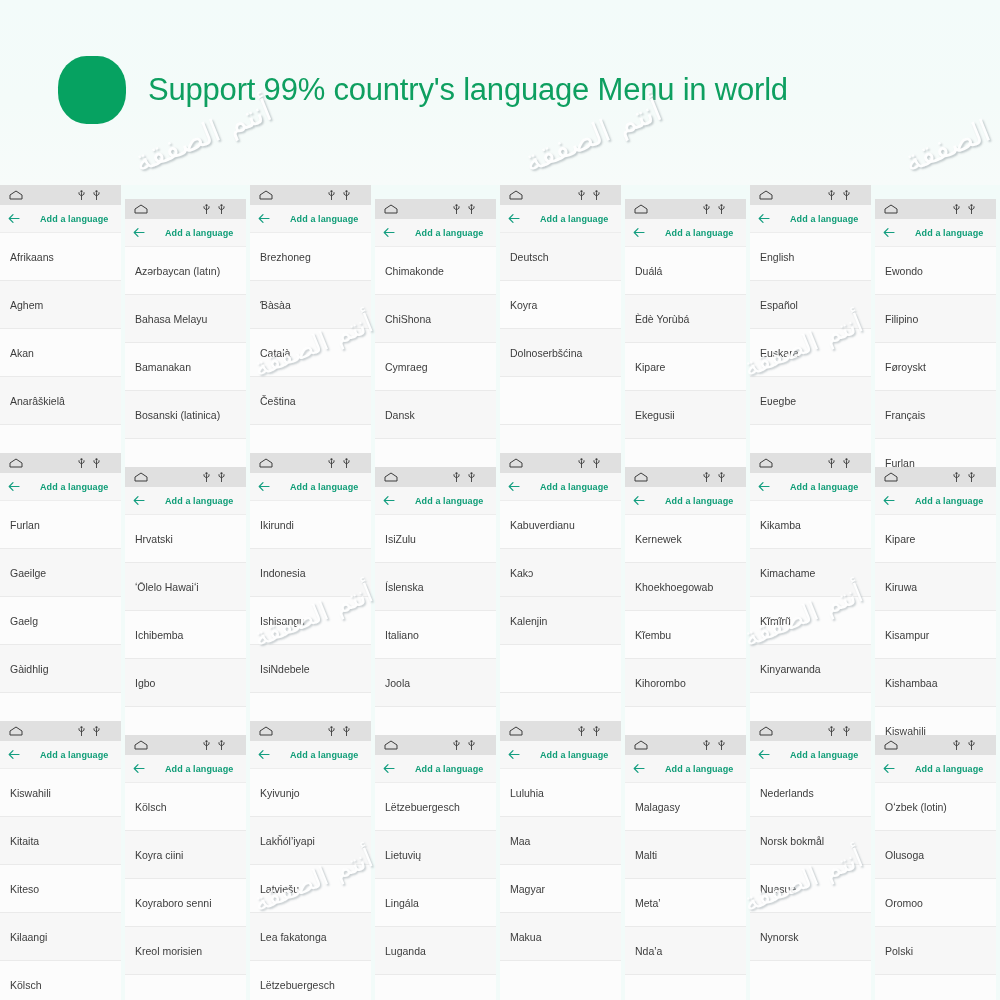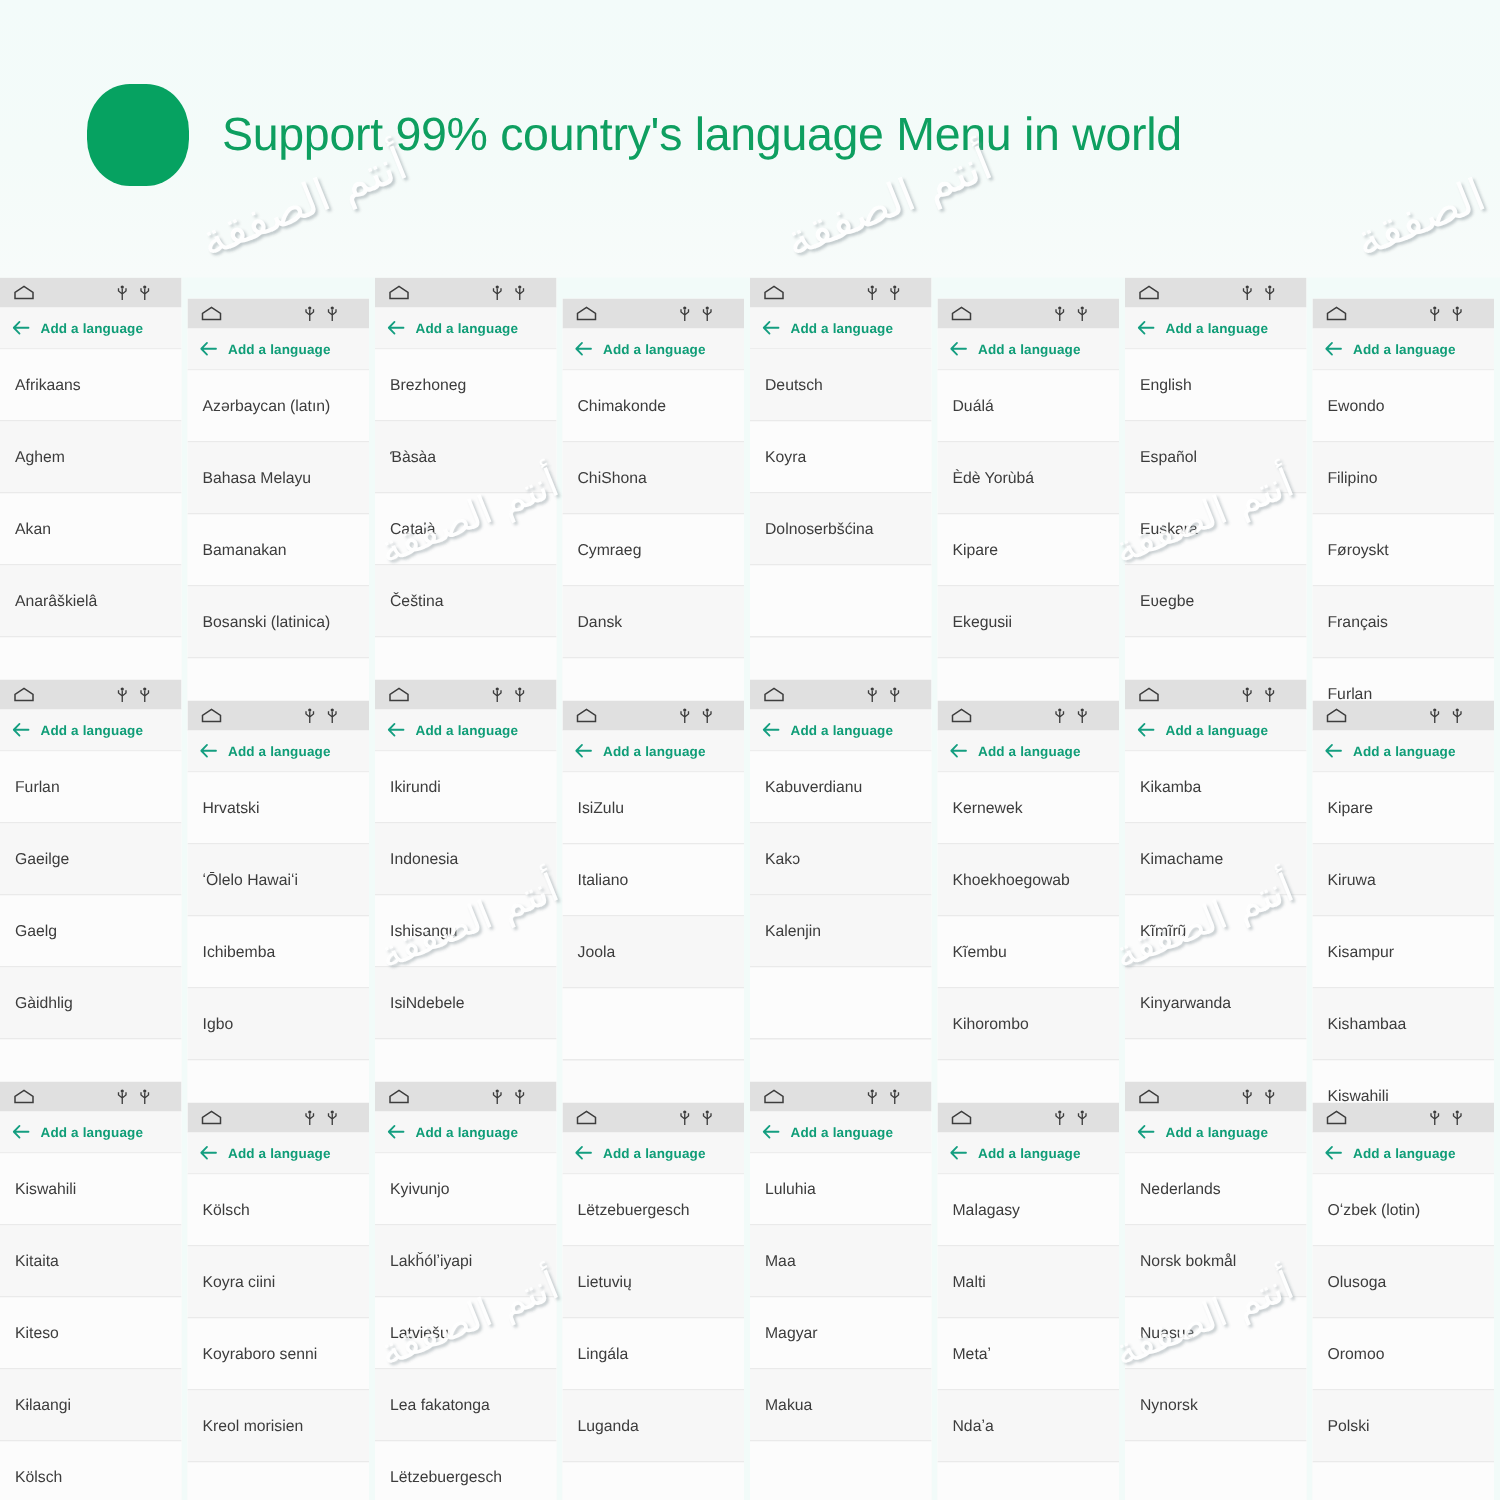--- a/index.html
+++ b/index.html
@@ -111,20 +111,21 @@
     display: flex;
     align-items: center;
     margin-right: 7px;
   }
   .appbar .title {
     font-size: 9px;
     font-weight: bold;
     color: #0f9d77;
     letter-spacing: 0.1px;
     white-space: nowrap;
+    margin-left: 13px;
   }
   .list {
     background: #fcfcfc;
   }
   .list-item {
     height: 48px;
     display: flex;
     align-items: center;
     padding-left: 10px;
     box-sizing: border-box;
@@ -816,20 +817,23 @@
                 <path d="M11 5.5 L1.5 5.5 M5 1.6 L1.2 5.5 L5 9.4" fill="none" stroke="#149e80" stroke-width="1.2" stroke-linecap="round" stroke-linejoin="round"></path>
               </svg>
             </span>
           </span>
           <span class="title">Add a language</span>
         </div>
         <div class="list">
           <div class="list-item">
             <span>IsiZulu</span>
           </div>
+          <div class="list-item alt">
+            <span>Íslenska</span>
+          </div>
           <div class="list-item">
             <span>Italiano</span>
           </div>
           <div class="list-item alt">
             <span>Joola</span>
           </div>
           <div class="list-item">
             <span></span>
           </div>
         </div>

